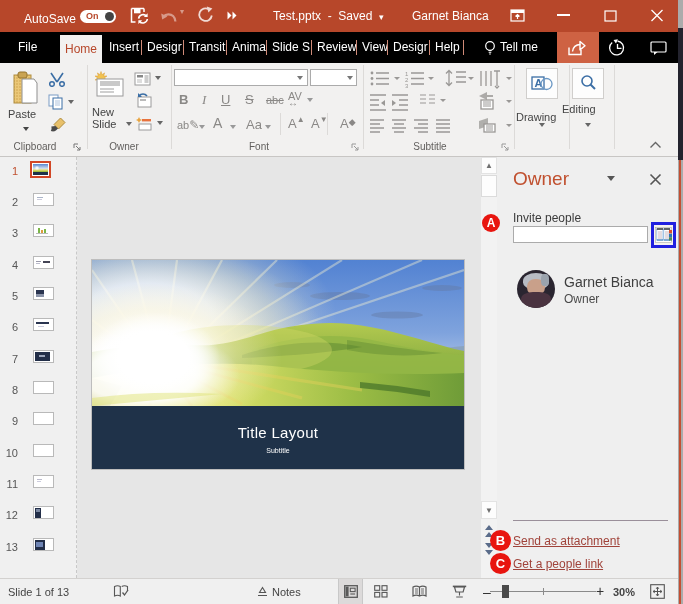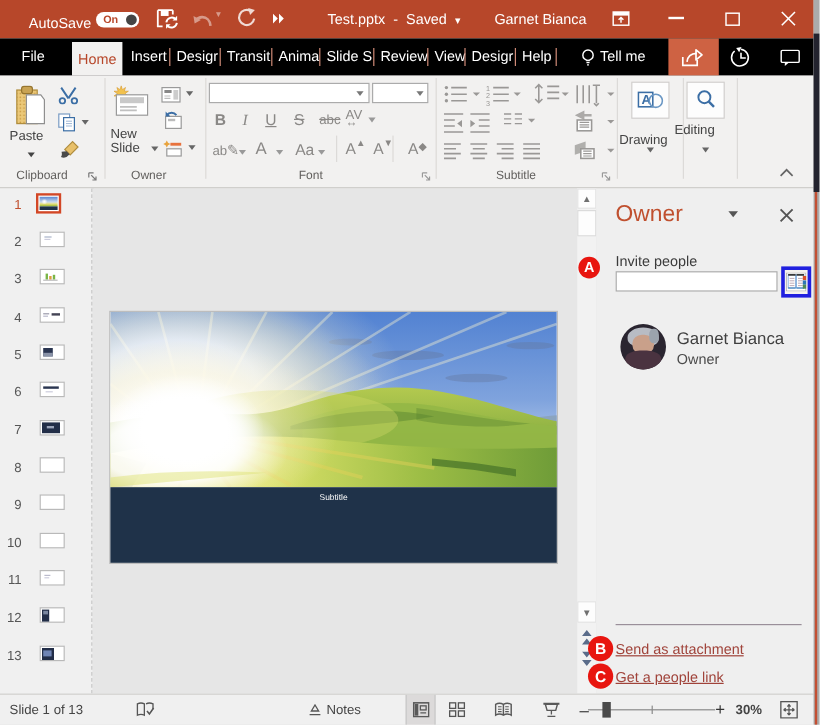--- a/index.html
+++ b/index.html
@@ -439,20 +439,21 @@
         <path d="M62 98 L270 130"></path>
     </g>
     <path d="M268 122 q35 3 70 9 l0 6 q-35 -6 -70 -9 z" fill="#49752a" opacity="0.75"></path>
     <path d="M0 118 L30 126 L18 146 L0 146 z" fill="#8a8f2e" opacity="0.5"></path>
     <ellipse cx="60" cy="98" rx="130" ry="75" fill="url(#glow)" opacity="0.9"></ellipse>
     <ellipse cx="62" cy="98" rx="66" ry="46" fill="url(#core)"></ellipse>
     <ellipse cx="48" cy="116" rx="100" ry="46" fill="url(#core)" opacity="0.85"></ellipse>
     <path d="M0 138 q60 -8 130 -4 l-130 12 z" fill="#dfe47a" opacity="0.5"></path>
   </svg>
   <div id="navybar" class="abs">
+    <div style="padding-top:18px;font-size:15px;letter-spacing:0.3px;">Title Layout</div>
     <div style="font-size:7px;margin-top:6px;">Subtitle</div>
   </div>
 </div>
 <div id="scrollstrip" class="abs">
   <div class="sbtn" style="top:0px;height:17px;font-size:8px;line-height:16px;">▲</div>
   <div class="abs" style="left:0px;top:18px;width:16px;height:22px;background:#FDFDFD;border:1px solid #DBDBDB;"></div>
   <div class="sbtn" style="top:344px;height:18px;font-size:8px;line-height:17px;">▼</div>
   <svg class="abs" style="left:3px;top:368px;" width="10" height="14" viewBox="0 0 10 14">
     <path d="M5 0 L9 5 L1 5 z M5 7 L9 12 L1 12 z" fill="#5a6c8a"></path>
   </svg>

